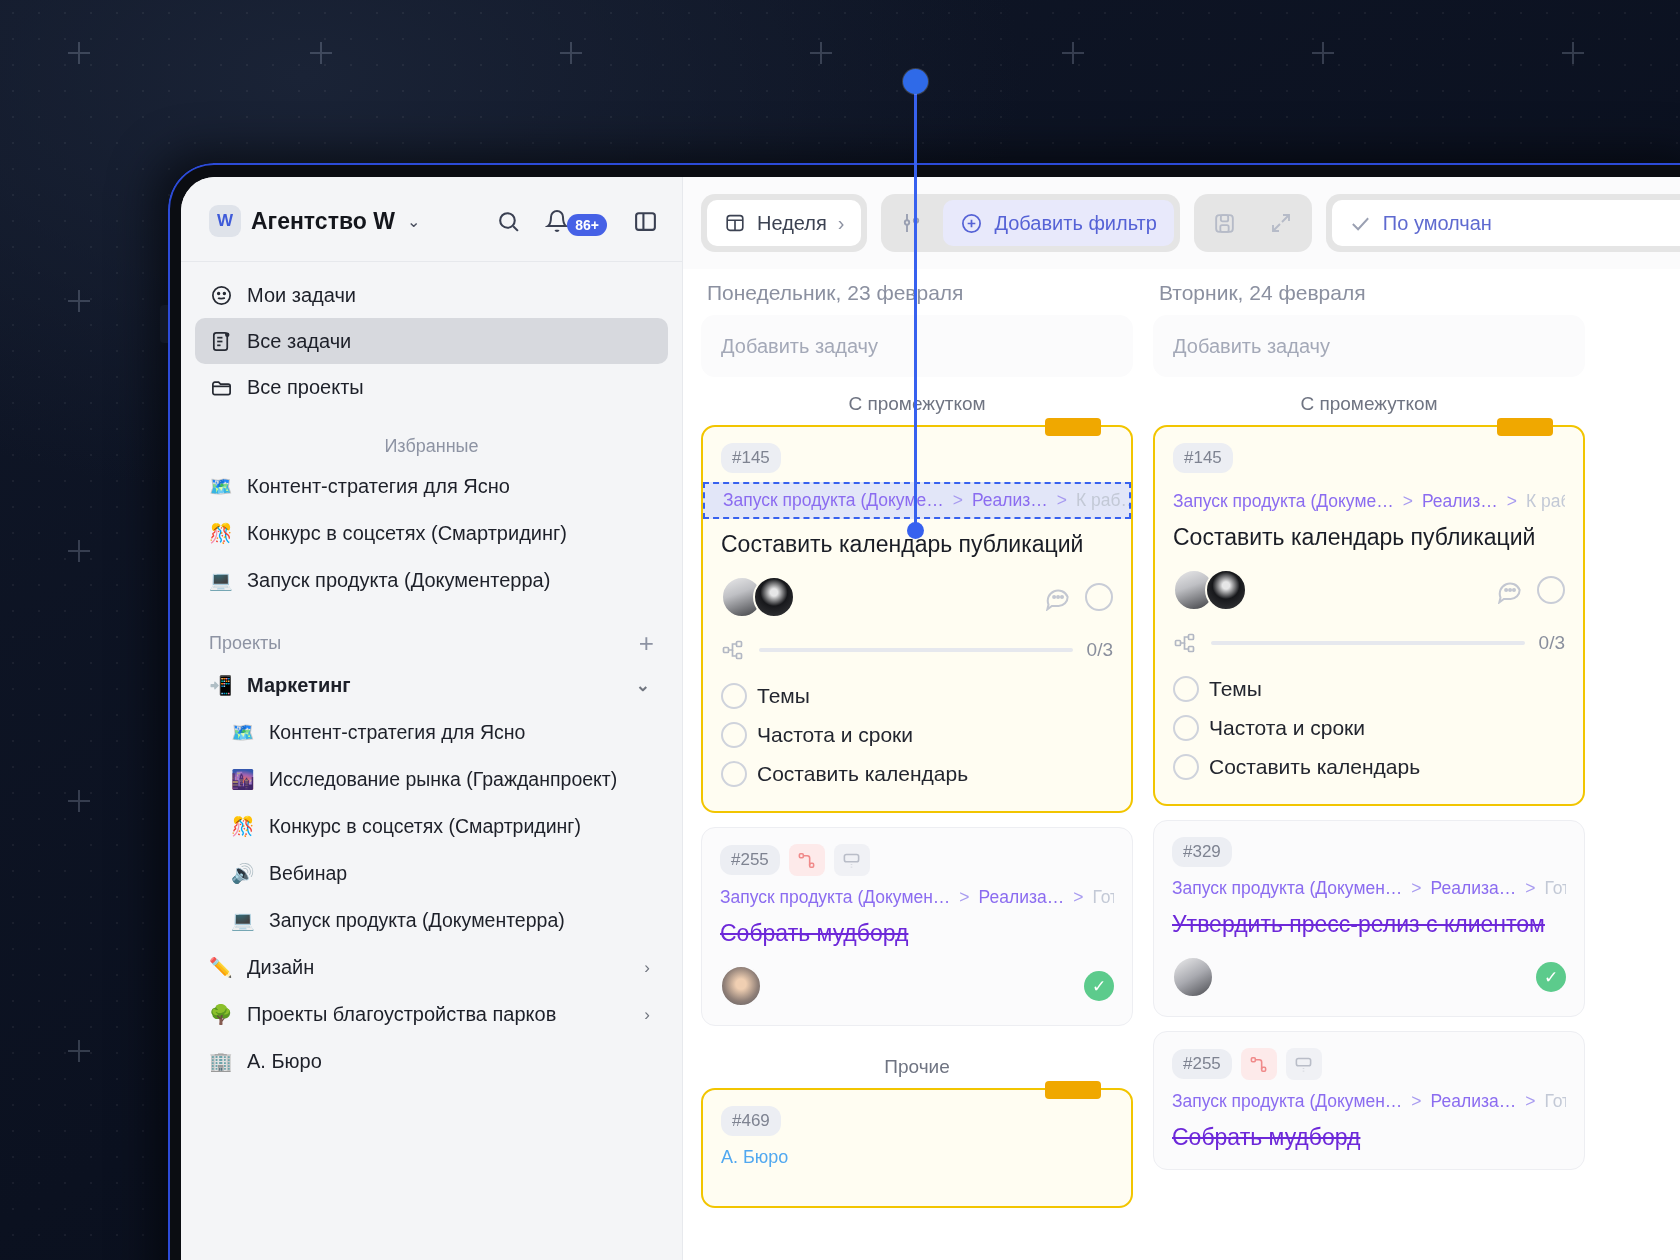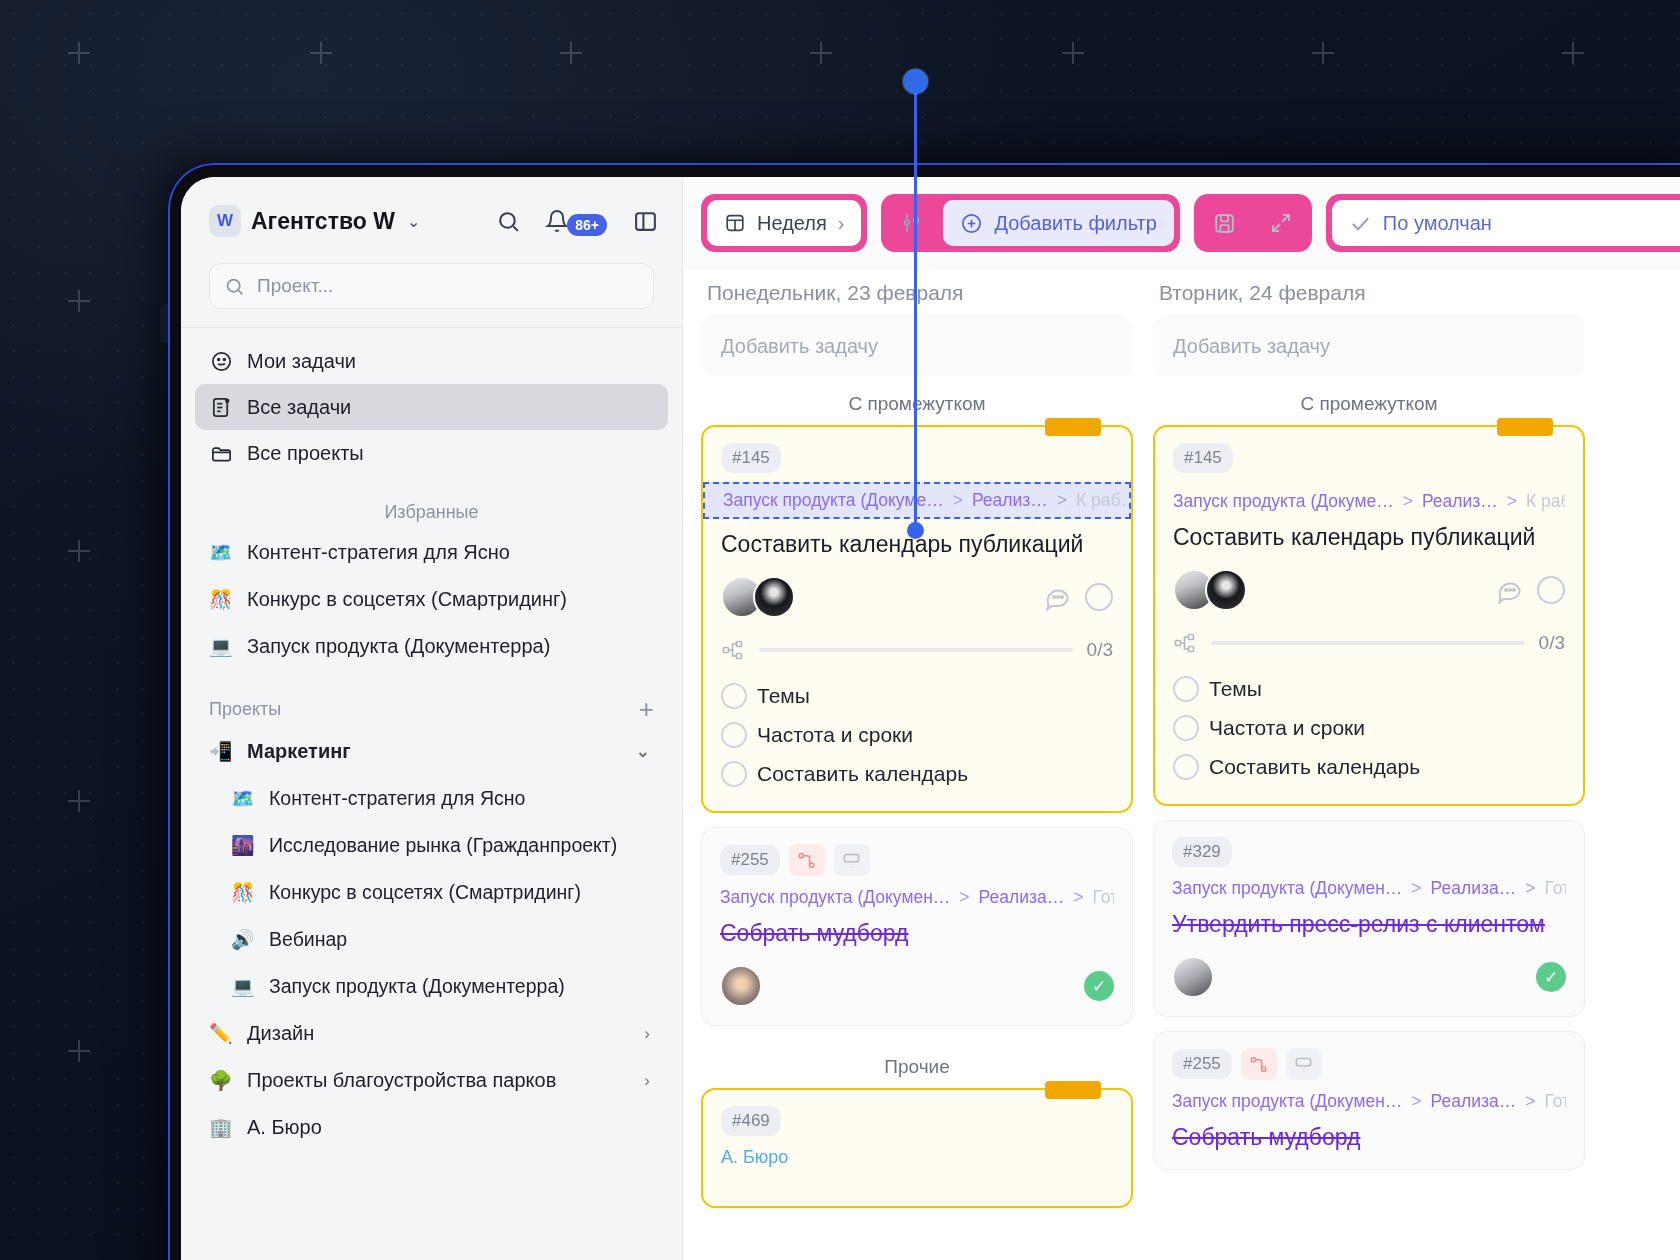--- a/index.html
+++ b/index.html
@@ -144,21 +144,21 @@
 
   
   #main { flex: 1; background: #ffffff; position: relative; overflow: hidden; }
 
   .toolbar {
     height: 92px; display: flex; align-items: center;
     padding: 0 18px; gap: 14px;
     background: #fbfbfc;
   }
   .tb-group {
-    background: #ec4899; border-radius: 14px; height: 58px;
+    background: #e5e5e5; border-radius: 14px; height: 58px;
     display: flex; align-items: center; padding: 6px; gap: 6px;
   }
   .tb-btn {
     background: #fff; border-radius: 10px; height: 46px;
     display: flex; align-items: center; gap: 11px; padding: 0 17px;
     color: #3c4252; font-size: 20px; white-space: nowrap;
   }
   .tb-btn.plain { background: transparent; padding: 0 10px; }
   .tb-btn.accent { background: #e8e9fb; color: #5562d6; }
   .tb-btn .gi { display: flex; align-items: center; }
@@ -302,29 +302,20 @@
         </span>
         <span class="badge99">86+</span>
         <span class="ws-icon" style="margin-left:16px;">
           <svg width="25" height="25" viewBox="0 0 24 24" fill="none" stroke="currentColor" stroke-width="2">
               <rect x="3" y="4" width="18" height="16" rx="2.5"></rect>
               <line x1="10" y1="4" x2="10" y2="20"></line>
             </svg>
         </span>
       </div>
 
-      <div class="search-box">
-        <span style="color:#8d93a3;display:flex;">
-          <svg width="21" height="21" viewBox="0 0 24 24" fill="none" stroke="currentColor" stroke-width="2">
-              <circle cx="11" cy="11" r="7"></circle>
-              <line x1="16.5" y1="16.5" x2="21" y2="21"></line>
-            </svg>
-        </span>
-        <span class="ph">Проект...</span>
-      </div>
 
       <div class="sb-sep"></div>
 
       <div class="nav-item">
         <span class="ic">
           <svg width="23" height="23" viewBox="0 0 24 24" fill="none" stroke="currentColor" stroke-width="1.8">
               <circle cx="12" cy="12" r="9"></circle>
               <circle cx="9" cy="10" r=".9" fill="currentColor"></circle>
               <circle cx="15" cy="10" r=".9" fill="currentColor"></circle>
               <path d="M8.5 14.5c1 1 5 1 7 0"></path>

